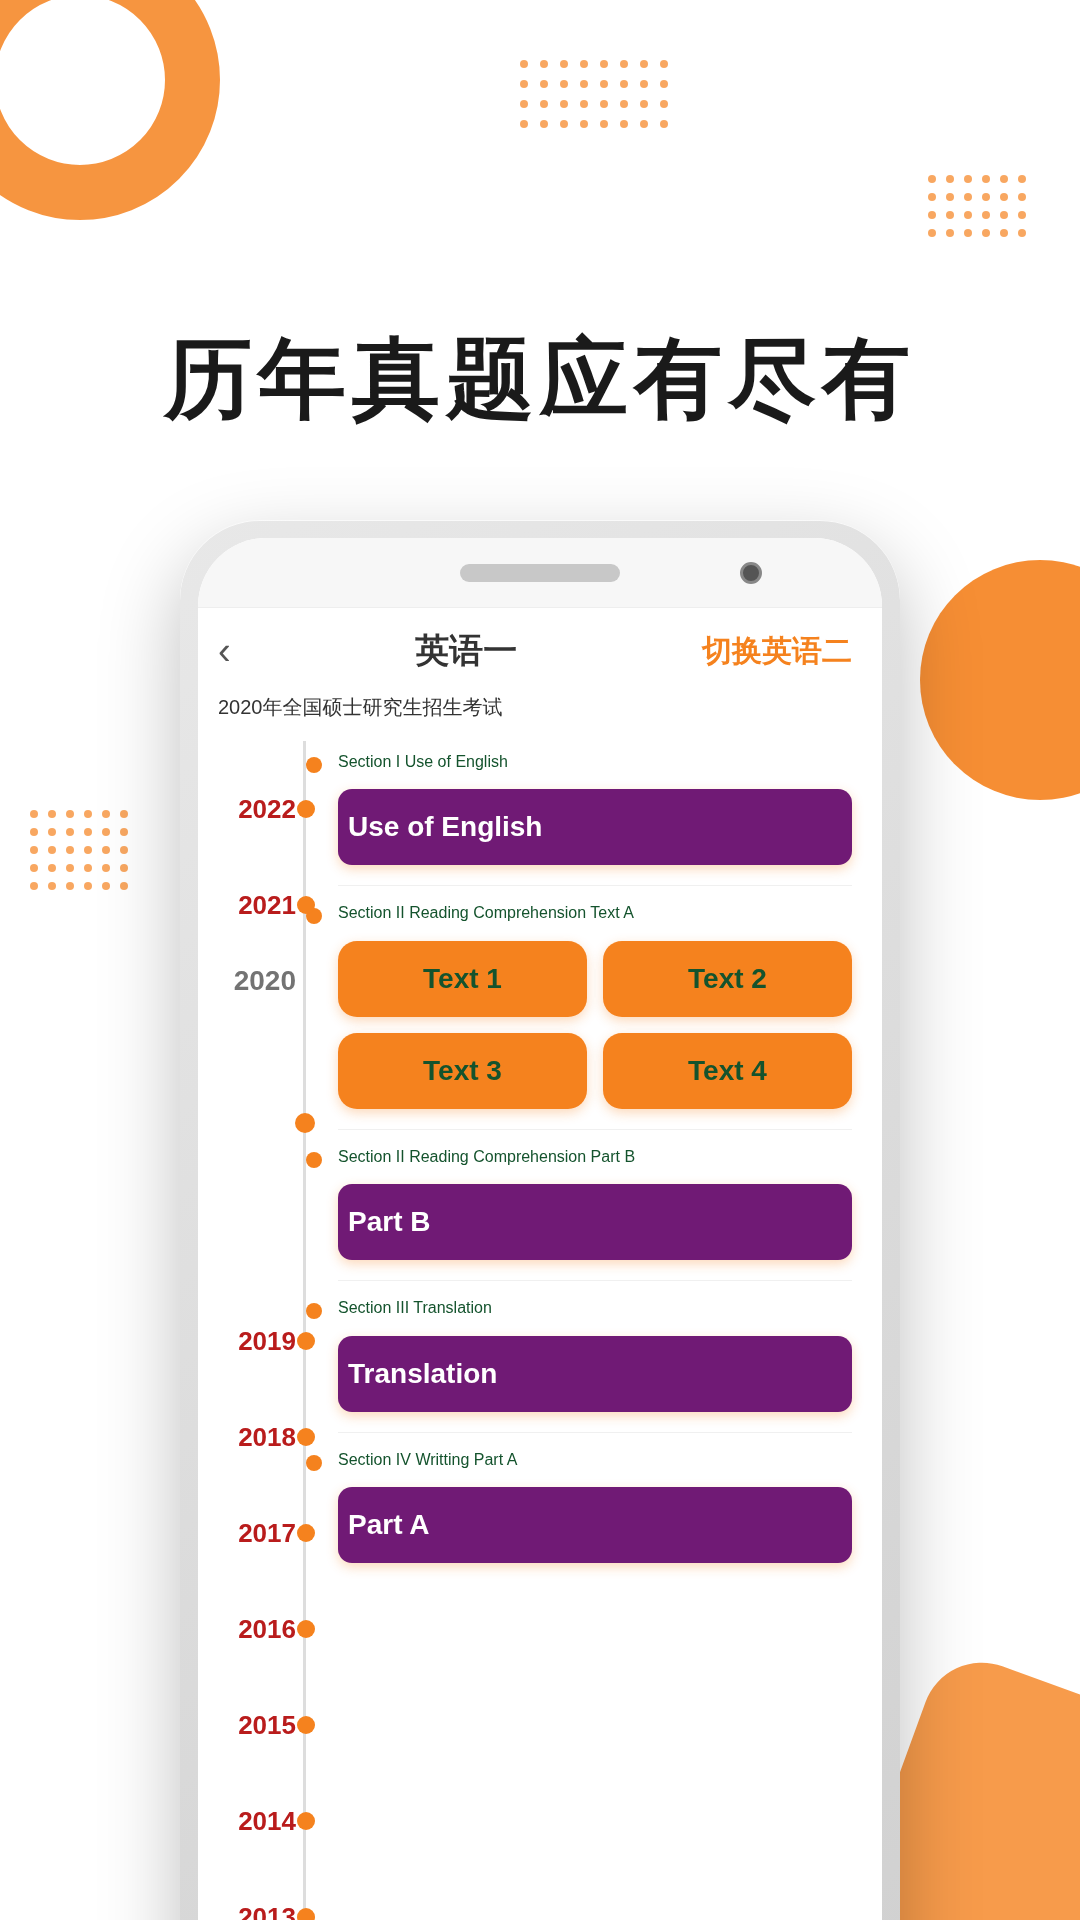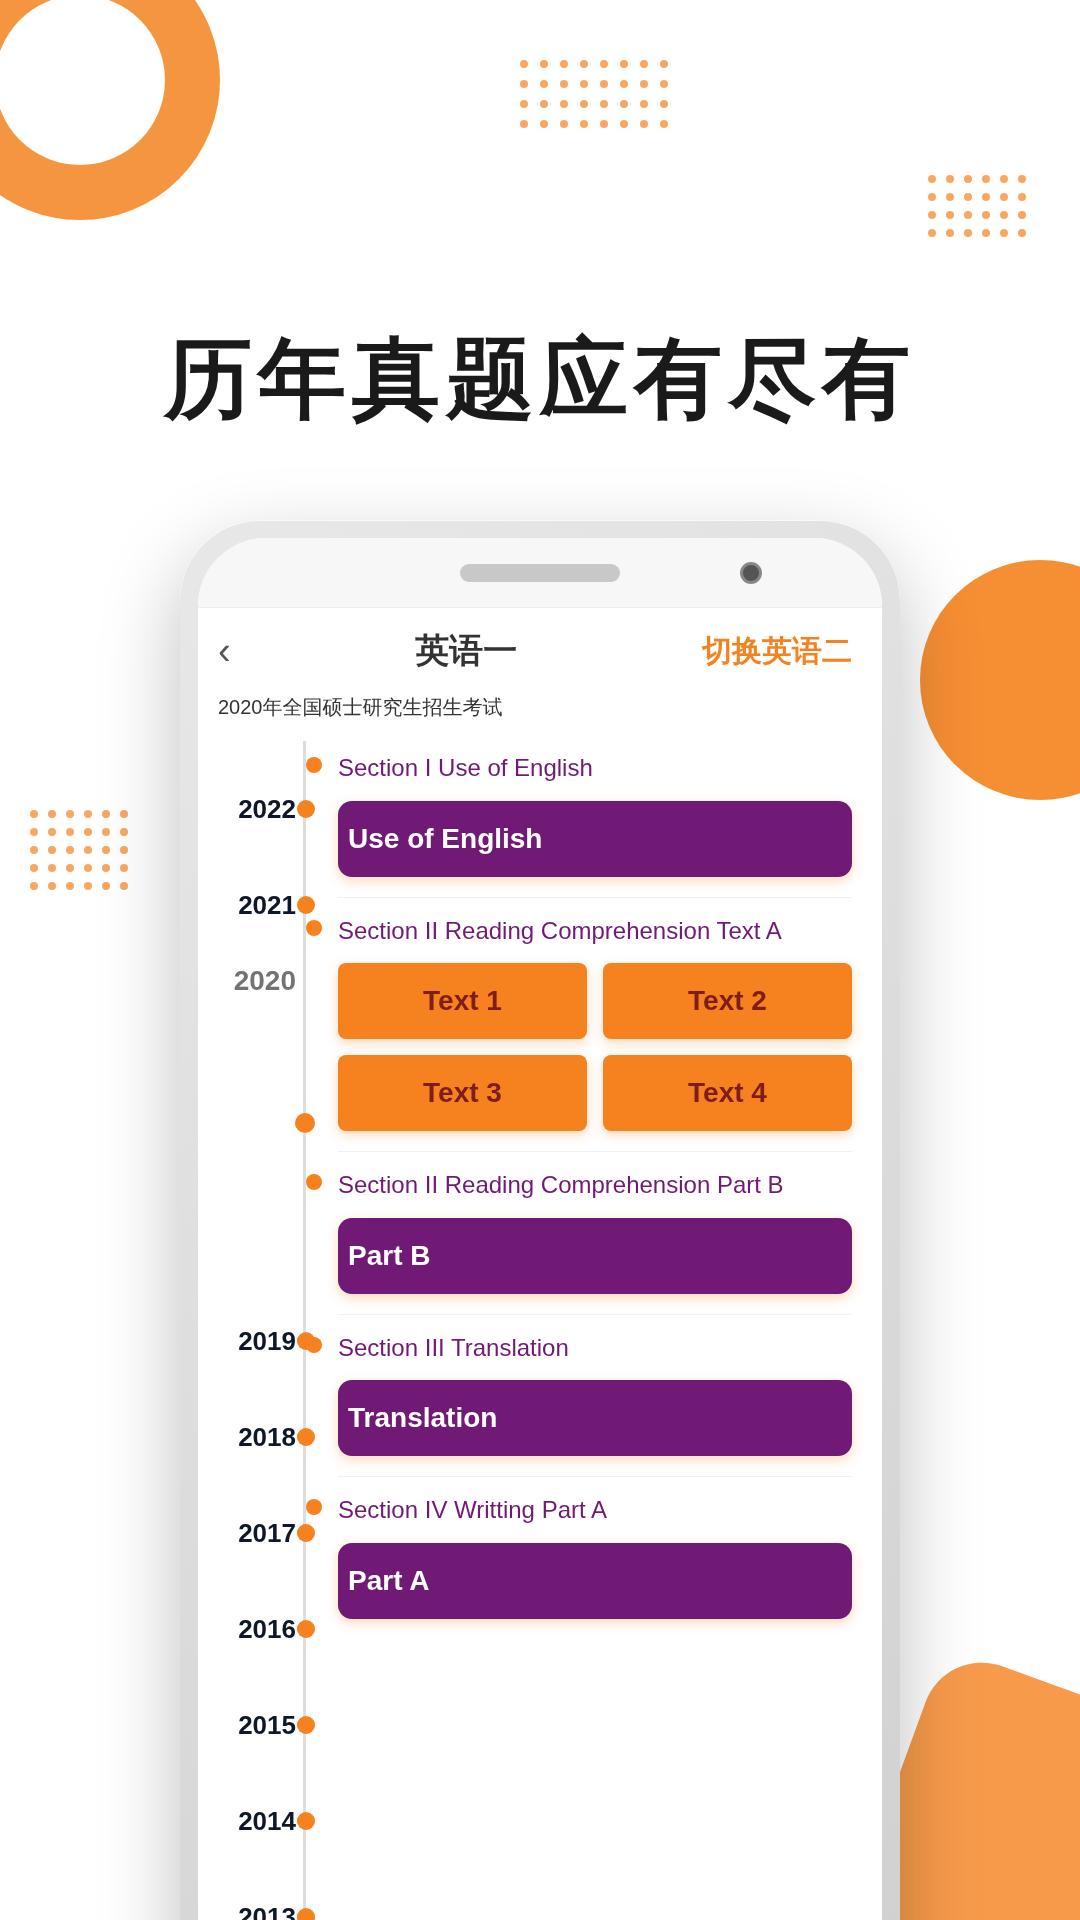--- a/index.html
+++ b/index.html
@@ -169,21 +169,21 @@
     .year-item {
       display: flex;
       align-items: center;
       justify-content: flex-end;
       padding: 0 32px 0 0;
       margin-bottom: 0;
       height: 116px;
       position: relative;
       font-size: 26px;
       font-weight: 600;
-      color: #0f172a;
+      color: #b91c1c;
     }
     .year-item.active {
       color: #F5821E;
     }
     .year-item.active::after {
       content: '';
       position: absolute;
       right: 13px;
       width: 20px;
       height: 20px;
@@ -242,42 +242,42 @@
       color: #333;
       padding: 10px 30px 20px 20px;
       font-weight: 500;
     }
 
     
     .section-block {
       margin-bottom: 20px;
     }
     .section-label {
-      font-size: 24px;
-      color: #701a75;
+      font-size: 16px;
+      color: #14532d;
       margin-bottom: 16px;
       line-height: 1.4;
     }
     .btn-grid {
       display: grid;
       grid-template-columns: 1fr 1fr;
       gap: 16px;
       margin-bottom: 12px;
     }
     .btn-grid-single {
       display: grid;
       grid-template-columns: 1fr;
       gap: 16px;
       margin-bottom: 12px;
     }
     .orange-btn {
       background: #F5821E;
-      color: #7f1d1d;
+      color: #14532d;
       border: none;
-      border-radius: 8px;
+      border-radius: 19px;
       padding: 22px 10px;
       font-size: 28px;
       font-weight: 700;
       text-align: center;
       cursor: pointer;
       box-shadow: 0 4px 12px rgba(245,130,30,0.3);
     }
     .orange-btn-wide {
       background: #701a75;
       color: #fff;

